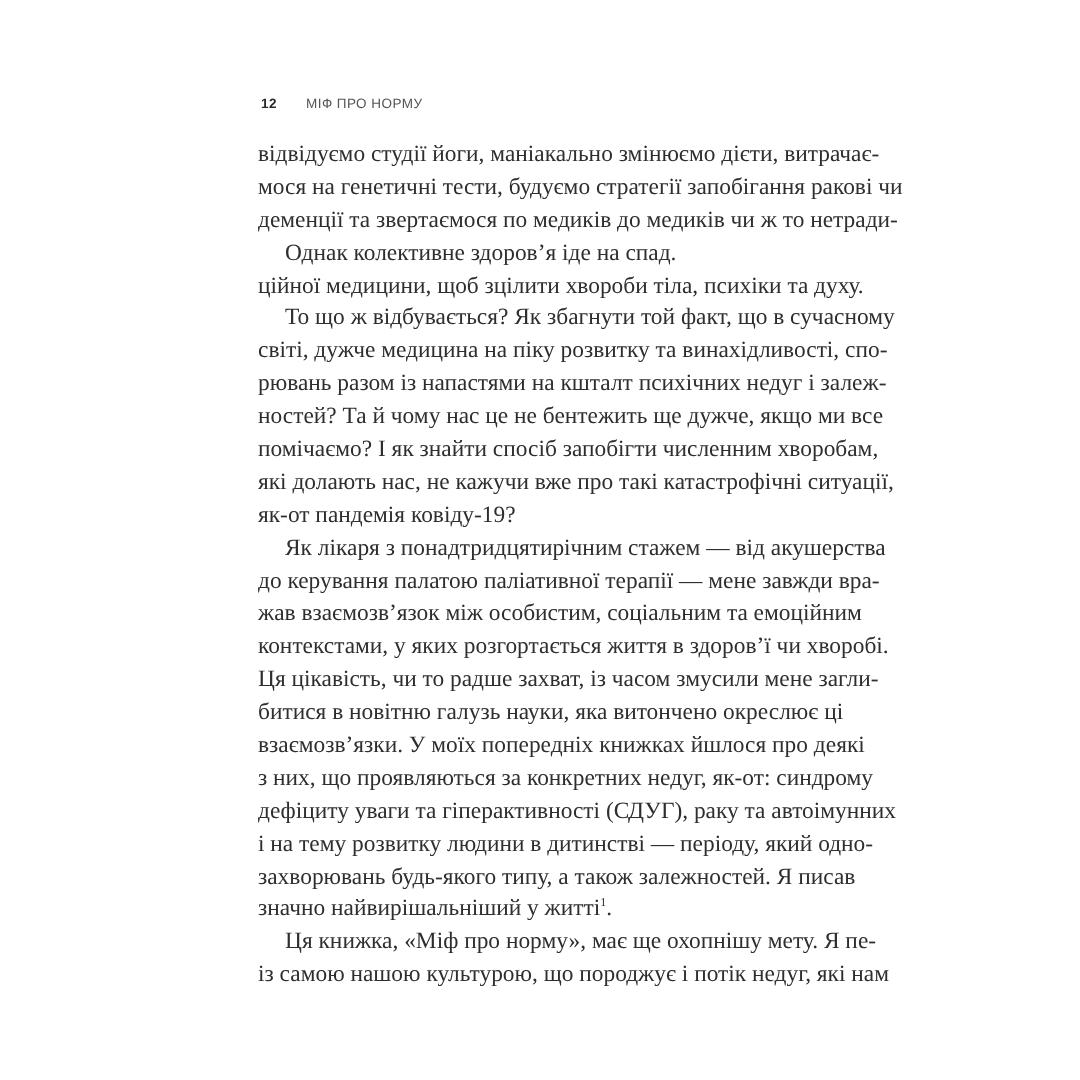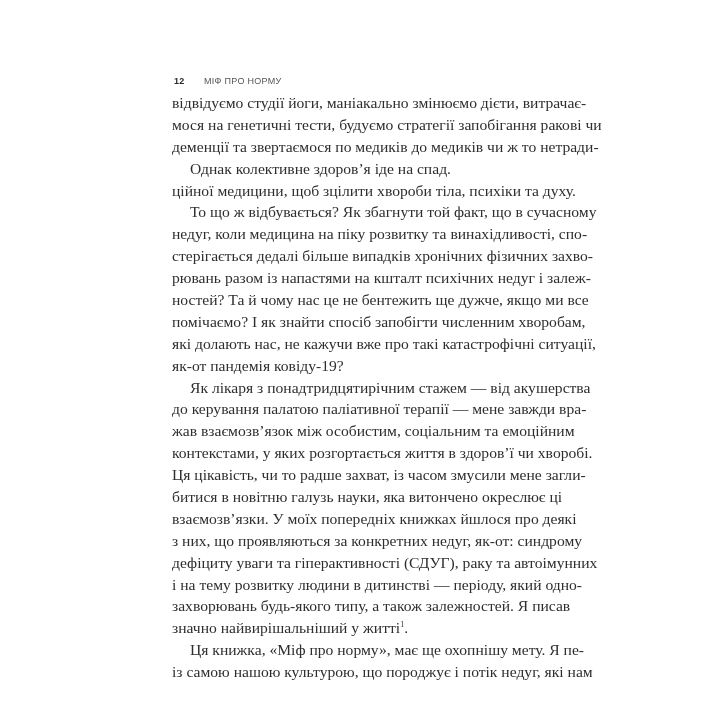--- a/index.html
+++ b/index.html
@@ -24,21 +24,20 @@
       font-size: 9px;
       color: #3a3a3a;
       letter-spacing: 0.3px;
       white-space: nowrap;
     }
     .running-head .folio {
       font-weight: bold;
       display: inline-block;
       width: 30px;
       color: #2a2a2a;
-      margin-top: 12px;
     }
     .running-head .title {
       color: #555555;
     }
     .body-text {
       position: absolute;
       left: 172px;
       top: 92px;
       width: 382px;
       font-family: "Liberation Serif", "DejaVu Serif", serif;
@@ -76,22 +75,21 @@
   <div class="body-text">
 
     <span class="line">відвідуємо студії йоги, маніакально змінюємо дієти, витрачає-</span>
     <span class="line">мося на генетичні тести, будуємо стратегії запобігання ракові чи</span>
     <span class="line">деменції та звертаємося по медиків до медиків чи ж то нетради-</span>
     <span class="line indent last">Однак колективне здоров’я іде на спад.</span>
 
     <span class="line">ційної медицини, щоб зцілити хвороби тіла, психіки та духу.</span>
 
     <span class="line indent">То що ж відбувається? Як збагнути той факт, що в сучасному</span>
-    <span class="line">недуг, коли медицина на піку розвитку та винахідливості, спо-</span>
-    <span class="line">стерігається дедалі більше випадків хронічних фізичних захво-</span>
+    <span class="line">світі, дужче медицина на піку розвитку та винахідливості, спо-</span>
     <span class="line">рювань разом із напастями на кшталт психічних недуг і залеж-</span>
     <span class="line">ностей? Та й чому нас це не бентежить ще дужче, якщо ми все</span>
     <span class="line">помічаємо? І як знайти спосіб запобігти численним хворобам,</span>
     <span class="line">які долають нас, не кажучи вже про такі катастрофічні ситуації,</span>
     <span class="line last">як-от пандемія ковіду-19?</span>
 
     <span class="line indent">Як лікаря з понадтридцятирічним стажем — від акушерства</span>
     <span class="line">до керування палатою паліативної терапії — мене завжди вра-</span>
     <span class="line">жав взаємозв’язок між особистим, соціальним та емоційним</span>
     <span class="line">контекстами, у яких розгортається життя в здоров’ї чи хворобі.</span>

